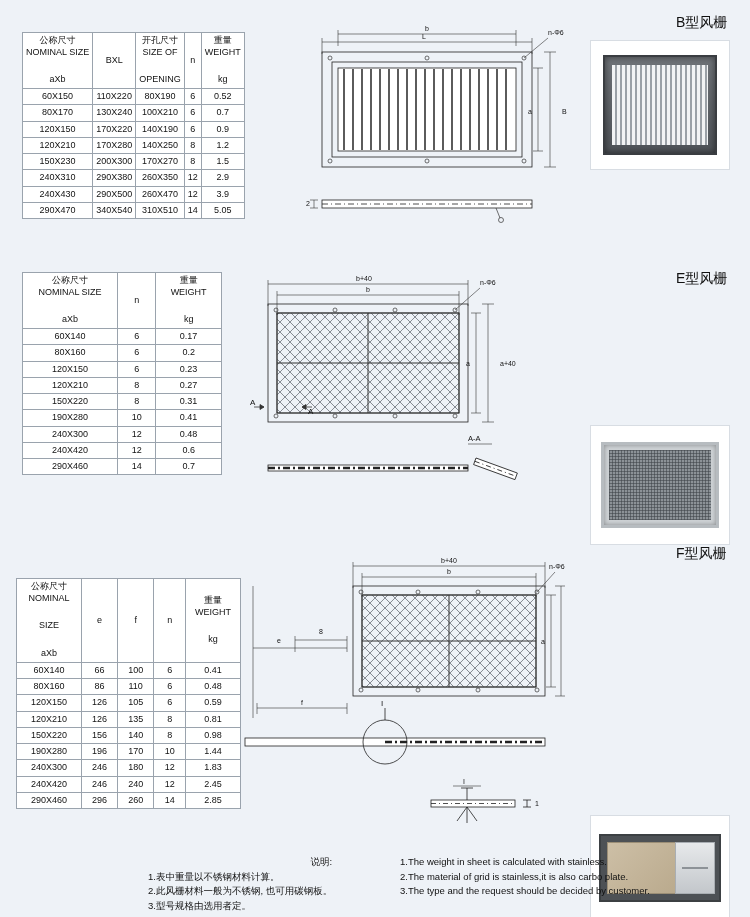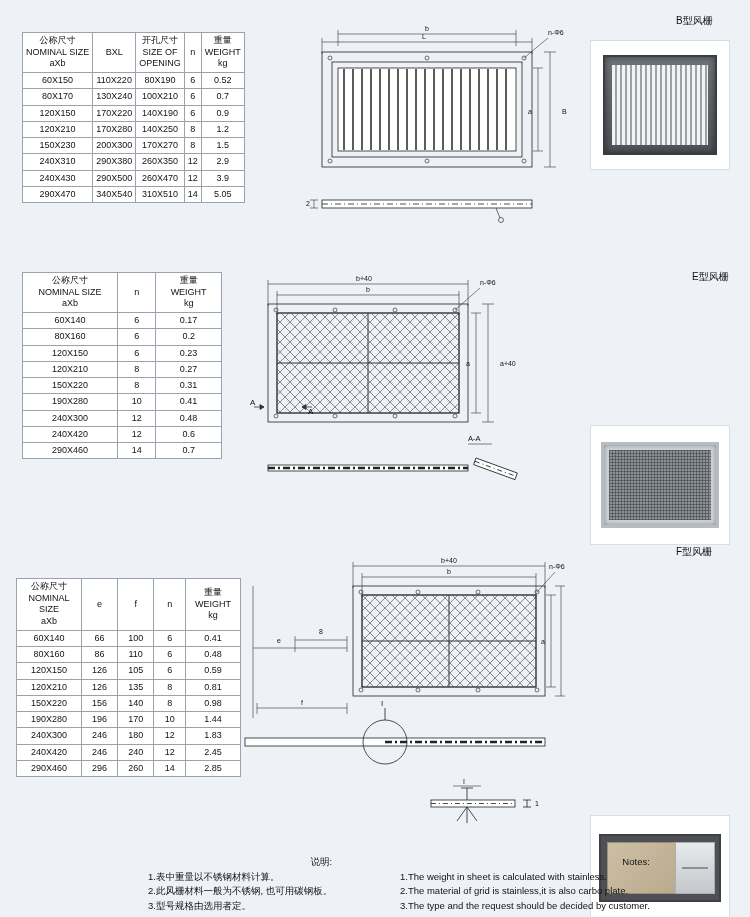--- a/index.html
+++ b/index.html
@@ -35,45 +35,45 @@
     white-space: nowrap;
     line-height: 1.25;
   }
   table.spec thead td {
     background: #fff;
     font-size: 9px;
     line-height: 1.3;
   }
   .hdr-cn { display:block; }
   .hdr-en { display:block; }
-  .hdr-sub { display:block; }
+  .hdr-sub { display:block;margin-top:16px; }
 
   
   .block { position: absolute; }
 
   #table1 { left: 22px; top: 32px; width: 265px; }
   #table2 { left: 22px; top: 272px; width: 200px; }
   #table3 { left: 16px; top: 578px; width: 225px; }
 
   #draw1 { left: 300px; top: 22px; width: 280px; height: 205px; }
   #draw2 { left: 240px; top: 262px; width: 300px; height: 245px; }
   #draw3 { left: 235px; top: 548px; width: 330px; height: 300px; }
 
   #photo1 { left: 590px; top: 40px; width: 140px; height: 130px; }
   #photo2 { left: 590px; top: 295px; width: 140px; height: 120px; }
   #photo3 { left: 590px; top: 565px; width: 140px; height: 110px; }
 
   .photo-title {
     position: absolute;
-    font-size: 10px;
+    font-size: 14px;
     color: #111;
     white-space: nowrap;
   }
   #ptitle1 { left: 676px; top: 14px; }
-  #ptitle2 { left: 676px; top: 270px; margin-left: 16px; }
+  #ptitle2 { left: 676px; top: 270px; }
   #ptitle3 { left: 676px; top: 545px; }
 
   .photo-frame {
     background: #fff;
     border: 1px solid #d8dde3;
     box-sizing: border-box;
     position: relative;
     overflow: hidden;
   }
 
@@ -684,19 +684,18 @@
   </div>
 
   <div class="notes" id="notes-cn">
     <div class="note-title">说明:</div>
     <div>1.表中重量以不锈钢材料计算。</div>
     <div>2.此风栅材料一般为不锈钢, 也可用碳钢板。</div>
     <div>3.型号规格由选用者定。</div>
   </div>
 
   <div class="notes" id="notes-en">
-    <div class="note-title">Notes:</div>
     <div>1.The weight in sheet is calculated with stainless.</div>
     <div>2.The material of grid is stainless,it is also carbo plate.</div>
     <div>3.The type and the request should be decided by customer.</div>
   </div>
 
 </div>
 
 </body></html>

